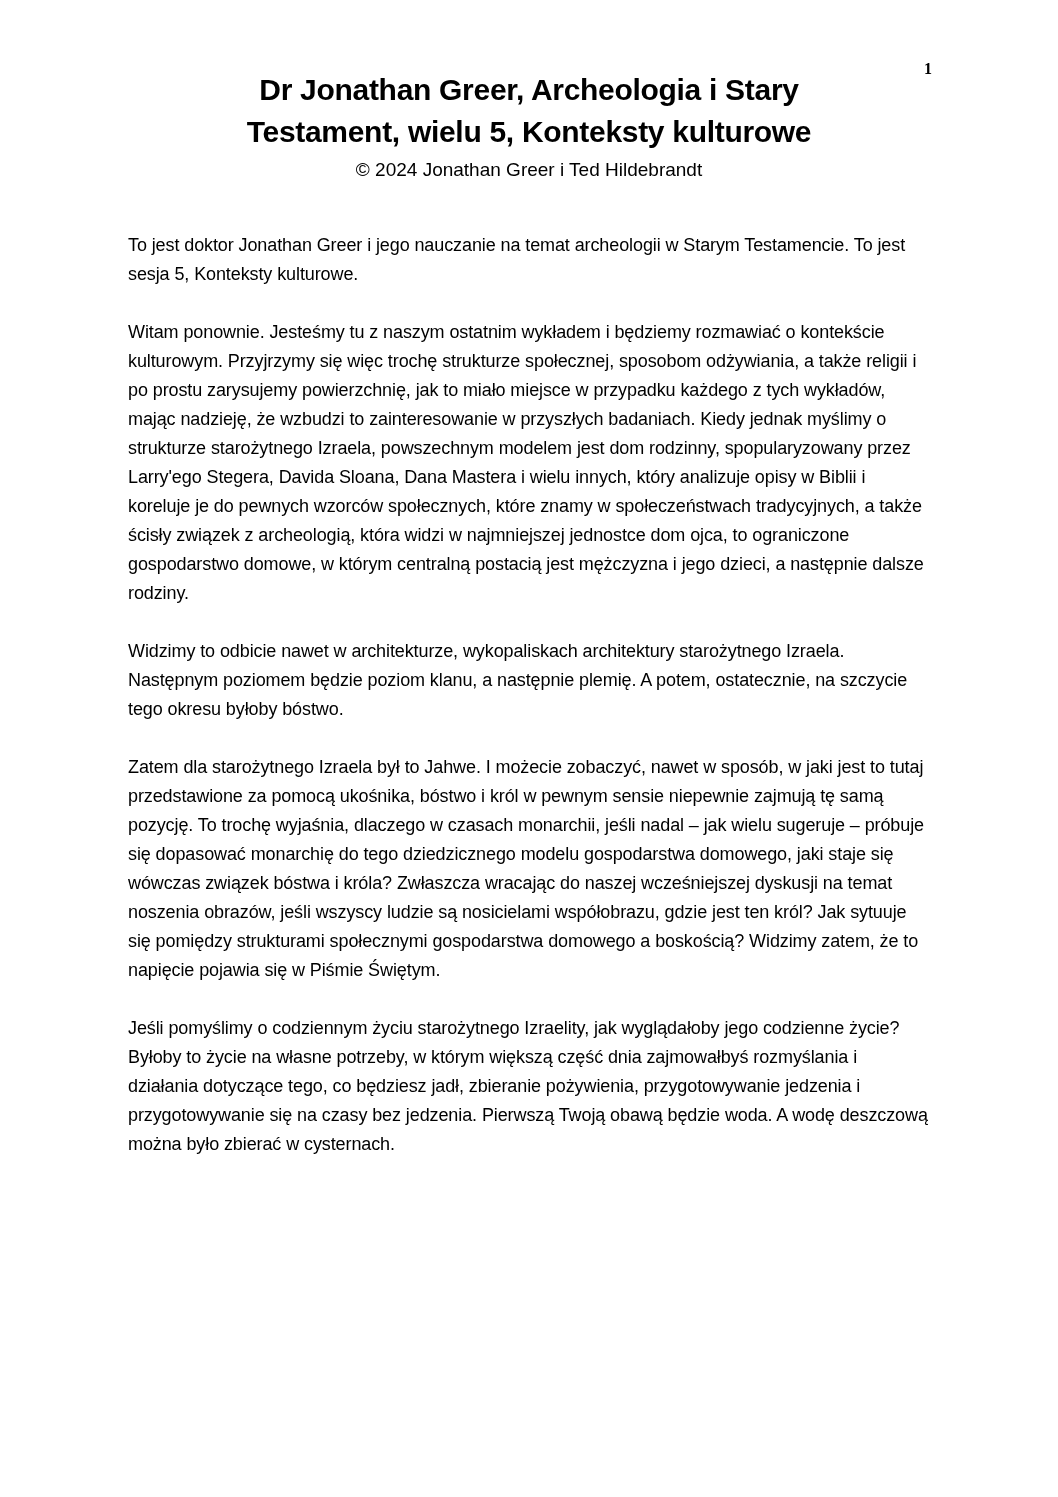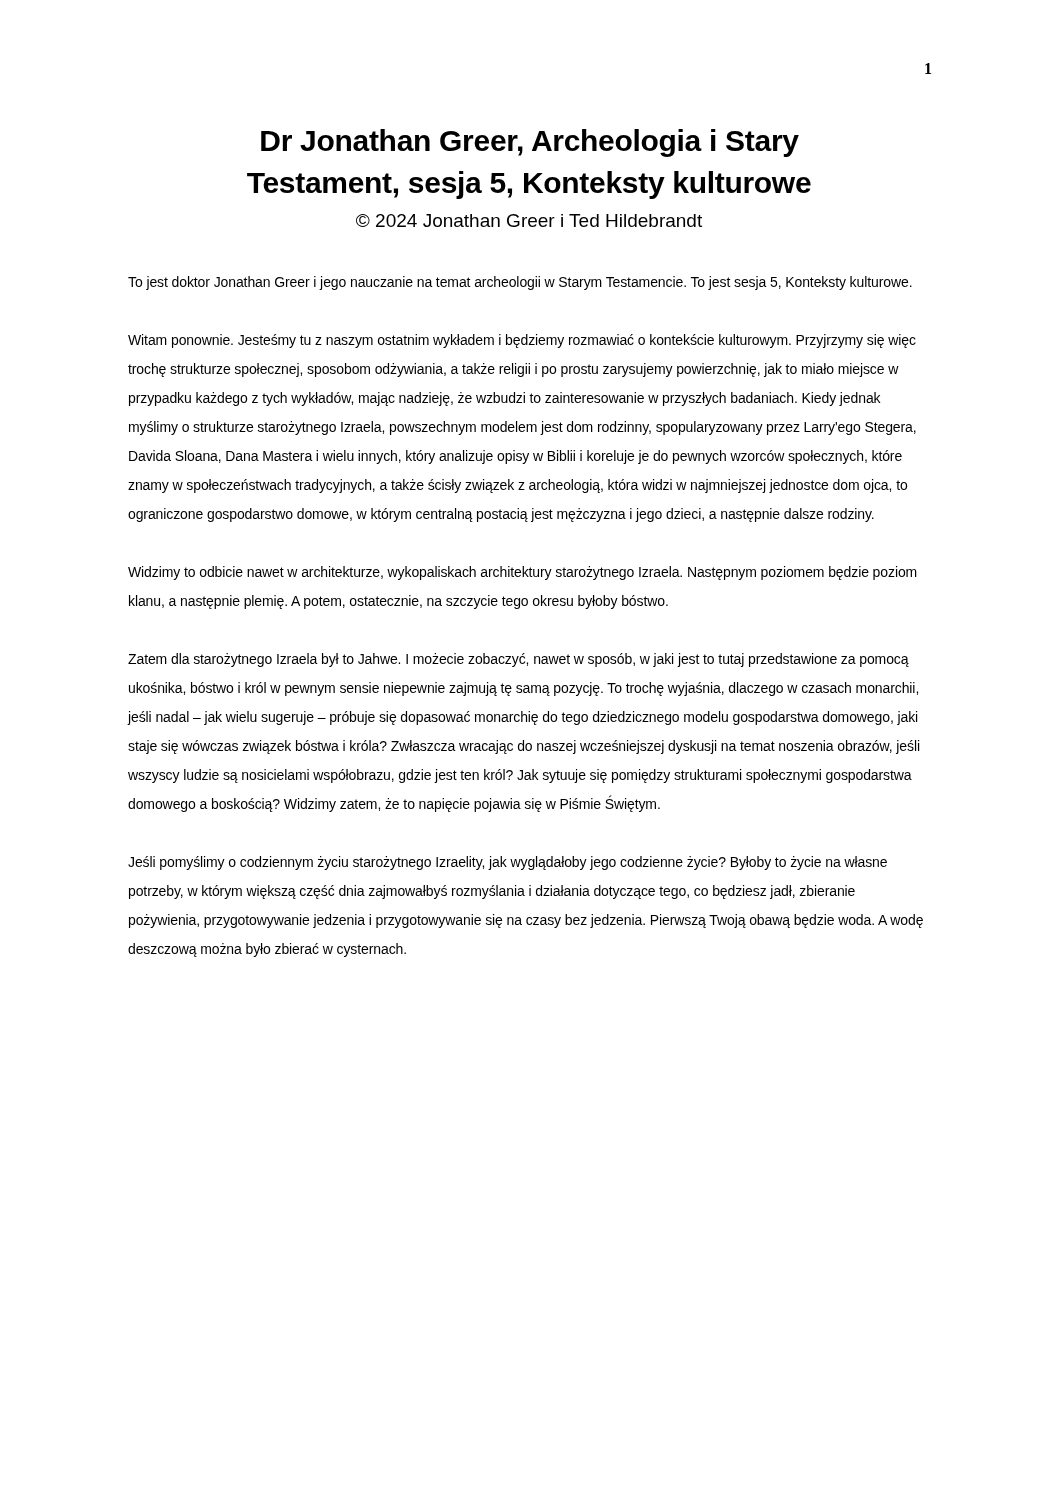--- a/index.html
+++ b/index.html
@@ -25,62 +25,62 @@
   .page-number {
     position: absolute;
     top: 60px;
     right: 126px;
     font-family: "Liberation Serif", serif;
     font-size: 16px;
     font-weight: 700;
     color: #000000;
   }
   .doc-header {
-    padding-top: 120px;
+    padding-top: 69px;
     text-align: center;
   }
   .doc-title {
     margin: 0;
     font-size: 30px;
     font-weight: 700;
     line-height: 42px;
     letter-spacing: -0.3px;
     color: #000000;
   }
   .doc-copyright {
     margin-top: 4px;
     font-size: 19px;
     line-height: 26px;
     color: #000000;
     text-align: center;
   }
   .doc-body {
-    margin-top: 34px;
+    margin-top: 48px;
     padding: 0 128px;
-    font-size: 14px;
+    font-size: 18px;
     line-height: 29px;
     letter-spacing: -0.1px;
     text-align: left;
   }
   .doc-body p {
     margin: 0 0 29px 0;
   }
   .doc-body p:last-child {
     margin-bottom: 0;
   }
 </style>
 </head>
 <body>
 
 <div class="page">
 
   <div class="page-number">1</div>
 
   <header class="doc-header">
-    <h1 class="doc-title"><span>Dr Jonathan Greer, Archeologia i Stary</span><br><span>Testament, sesja 5, Konteksty kulturowe</span></h1>
+    <h1 class="doc-title"><span>Dr Jonathan Greer, Archeologia i Stary</span><br><span>Testament, wielu 5, Konteksty kulturowe</span></h1>
     <div class="doc-copyright">© 2024 Jonathan Greer i Ted Hildebrandt</div>
   </header>
 
   <main class="doc-body">
     <p>To jest doktor Jonathan Greer i jego nauczanie na temat archeologii w Starym Testamencie. To jest sesja 5, Konteksty kulturowe.</p>
     <p>Witam ponownie. Jesteśmy tu z naszym ostatnim wykładem i będziemy rozmawiać o kontekście kulturowym. Przyjrzymy się więc trochę strukturze społecznej, sposobom odżywiania, a także religii i po prostu zarysujemy powierzchnię, jak to miało miejsce w przypadku każdego z tych wykładów, mając nadzieję, że wzbudzi to zainteresowanie w przyszłych badaniach. Kiedy jednak myślimy o strukturze starożytnego Izraela, powszechnym modelem jest dom rodzinny, spopularyzowany przez Larry'ego Stegera, Davida Sloana, Dana Mastera i wielu innych, który analizuje opisy w Biblii i koreluje je do pewnych wzorców społecznych, które znamy w społeczeństwach tradycyjnych, a także ścisły związek z archeologią, która widzi w najmniejszej jednostce dom ojca, to ograniczone gospodarstwo domowe, w którym centralną postacią jest mężczyzna i jego dzieci, a następnie dalsze rodziny.</p>
     <p>Widzimy to odbicie nawet w architekturze, wykopaliskach architektury starożytnego Izraela. Następnym poziomem będzie poziom klanu, a następnie plemię. A potem, ostatecznie, na szczycie tego okresu byłoby bóstwo.</p>
     <p>Zatem dla starożytnego Izraela był to Jahwe. I możecie zobaczyć, nawet w sposób, w jaki jest to tutaj przedstawione za pomocą ukośnika, bóstwo i król w pewnym sensie niepewnie zajmują tę samą pozycję. To trochę wyjaśnia, dlaczego w czasach monarchii, jeśli nadal – jak wielu sugeruje – próbuje się dopasować monarchię do tego dziedzicznego modelu gospodarstwa domowego, jaki staje się wówczas związek bóstwa i króla? Zwłaszcza wracając do naszej wcześniejszej dyskusji na temat noszenia obrazów, jeśli wszyscy ludzie są nosicielami współobrazu, gdzie jest ten król? Jak sytuuje się pomiędzy strukturami społecznymi gospodarstwa domowego a boskością? Widzimy zatem, że to napięcie pojawia się w Piśmie Świętym.</p>
     <p>Jeśli pomyślimy o codziennym życiu starożytnego Izraelity, jak wyglądałoby jego codzienne życie? Byłoby to życie na własne potrzeby, w którym większą część dnia zajmowałbyś rozmyślania i działania dotyczące tego, co będziesz jadł, zbieranie pożywienia, przygotowywanie jedzenia i przygotowywanie się na czasy bez jedzenia. Pierwszą Twoją obawą będzie woda. A wodę deszczową można było zbierać w cysternach.</p>
   </main>

